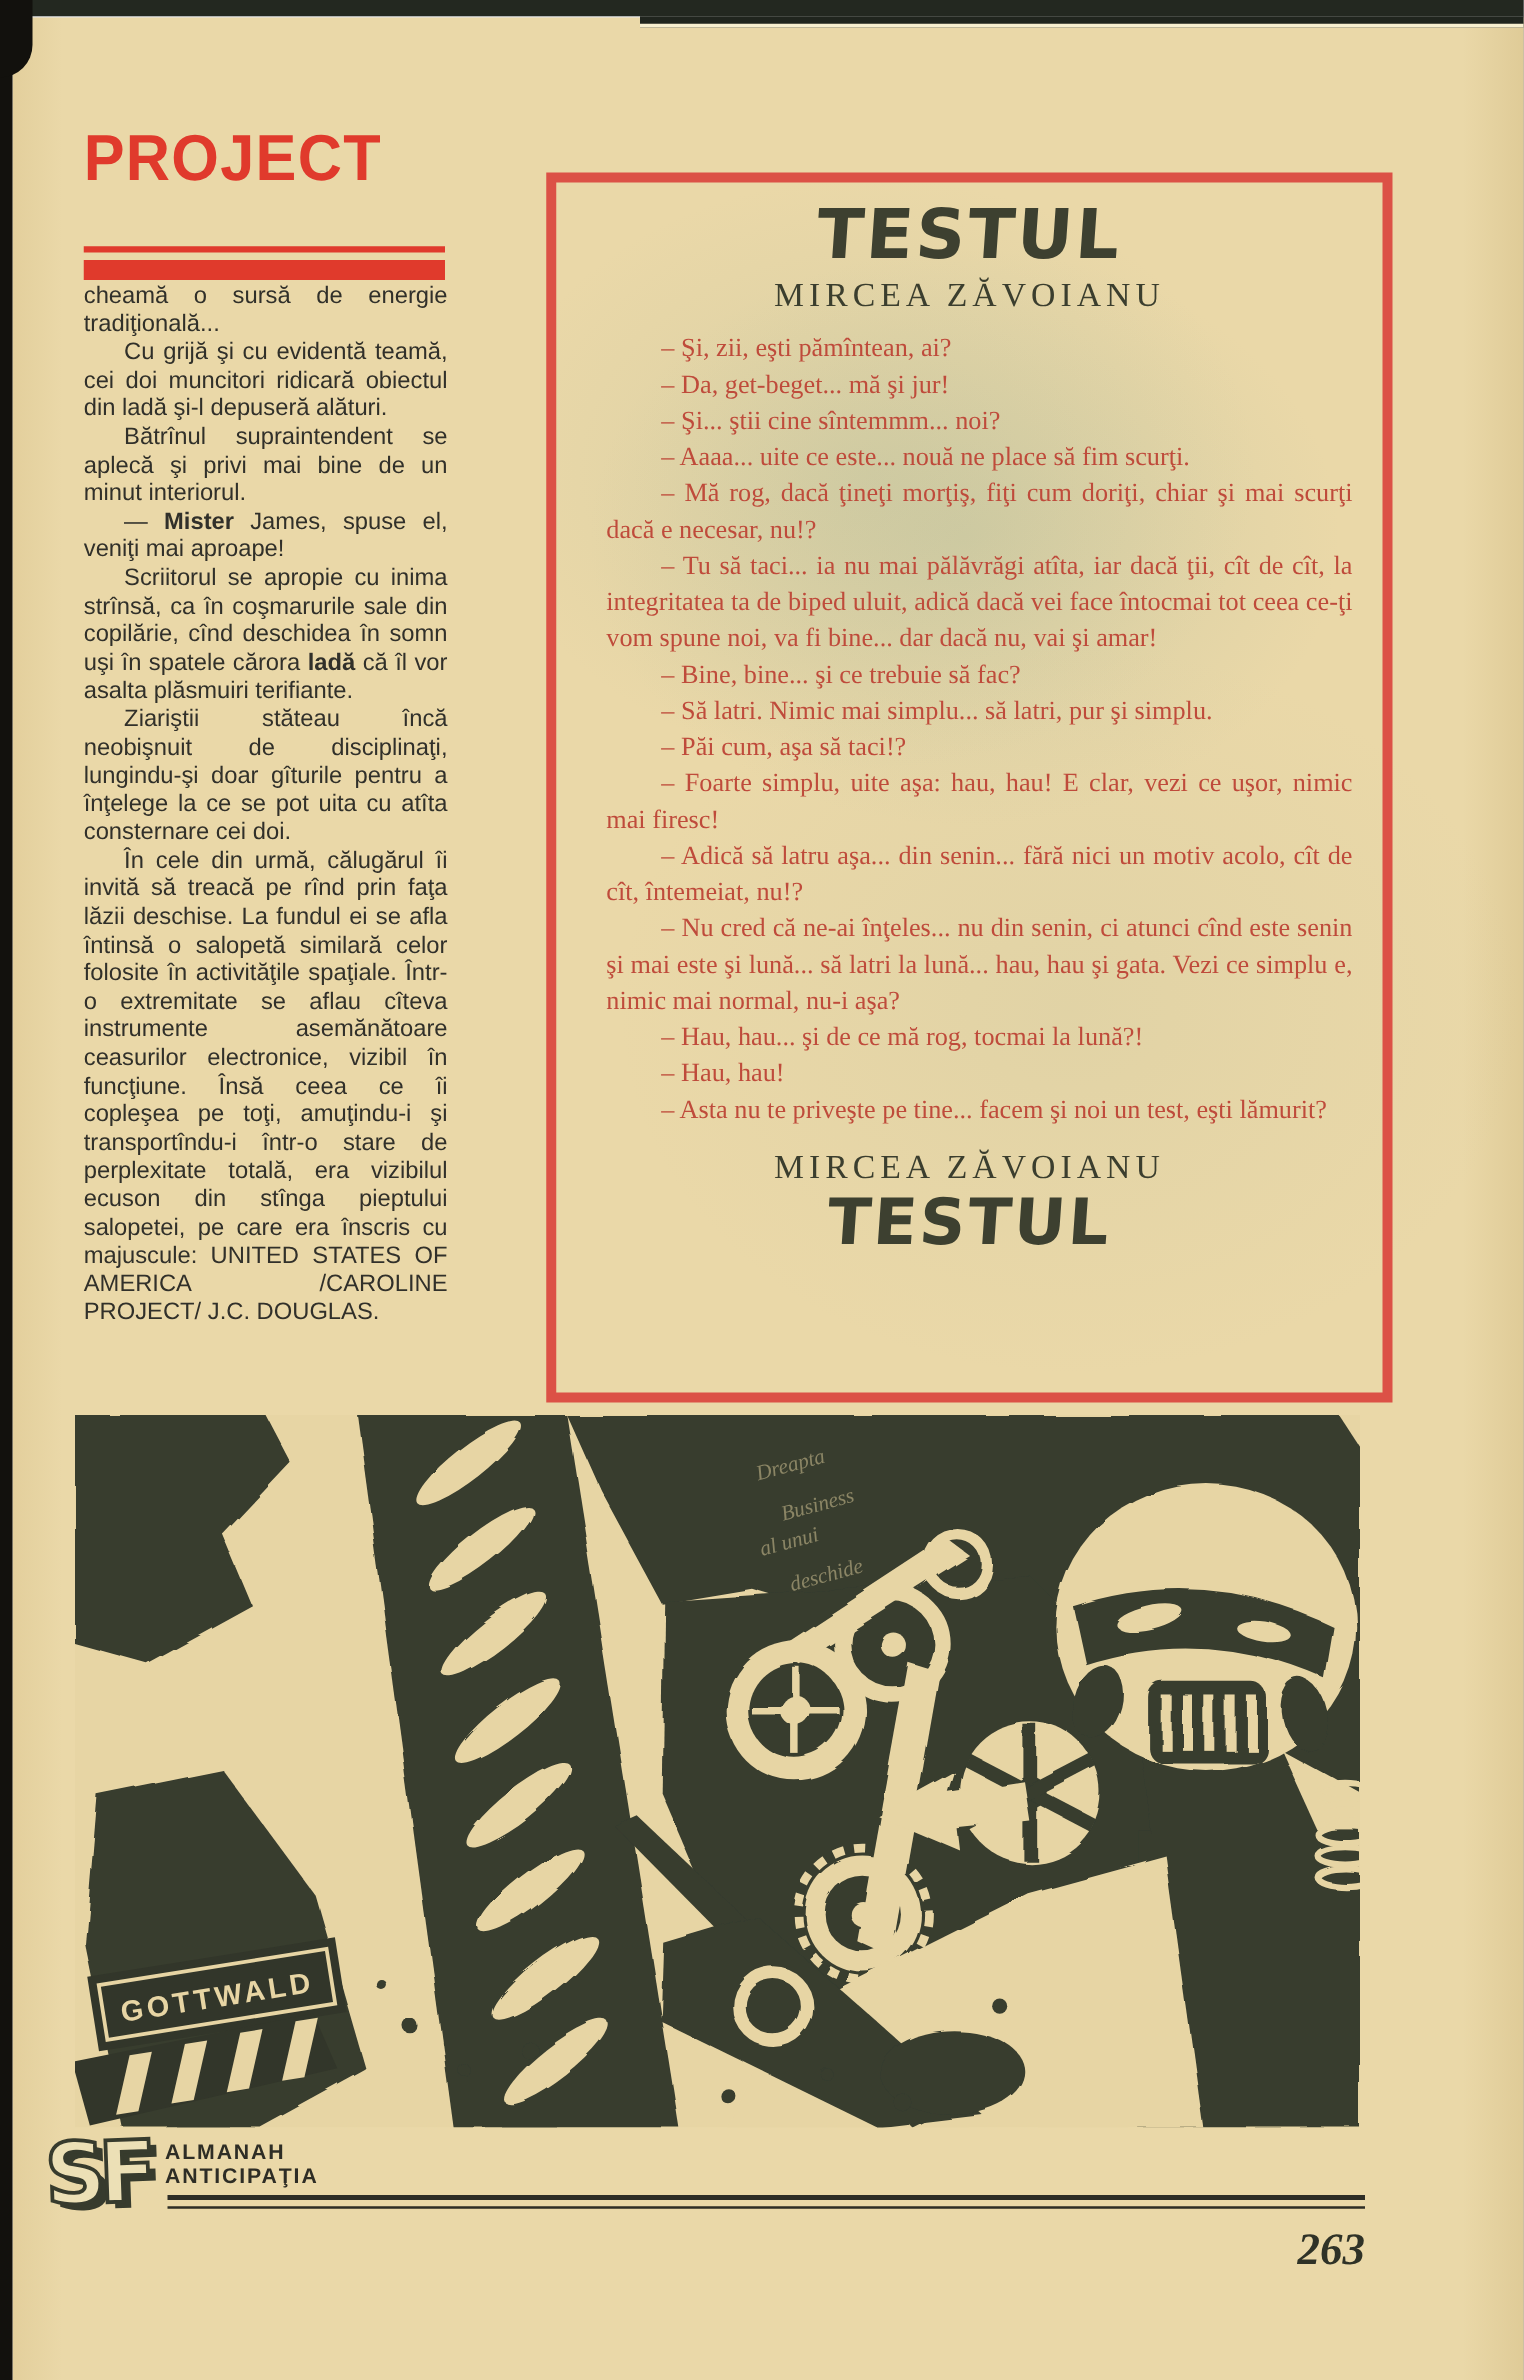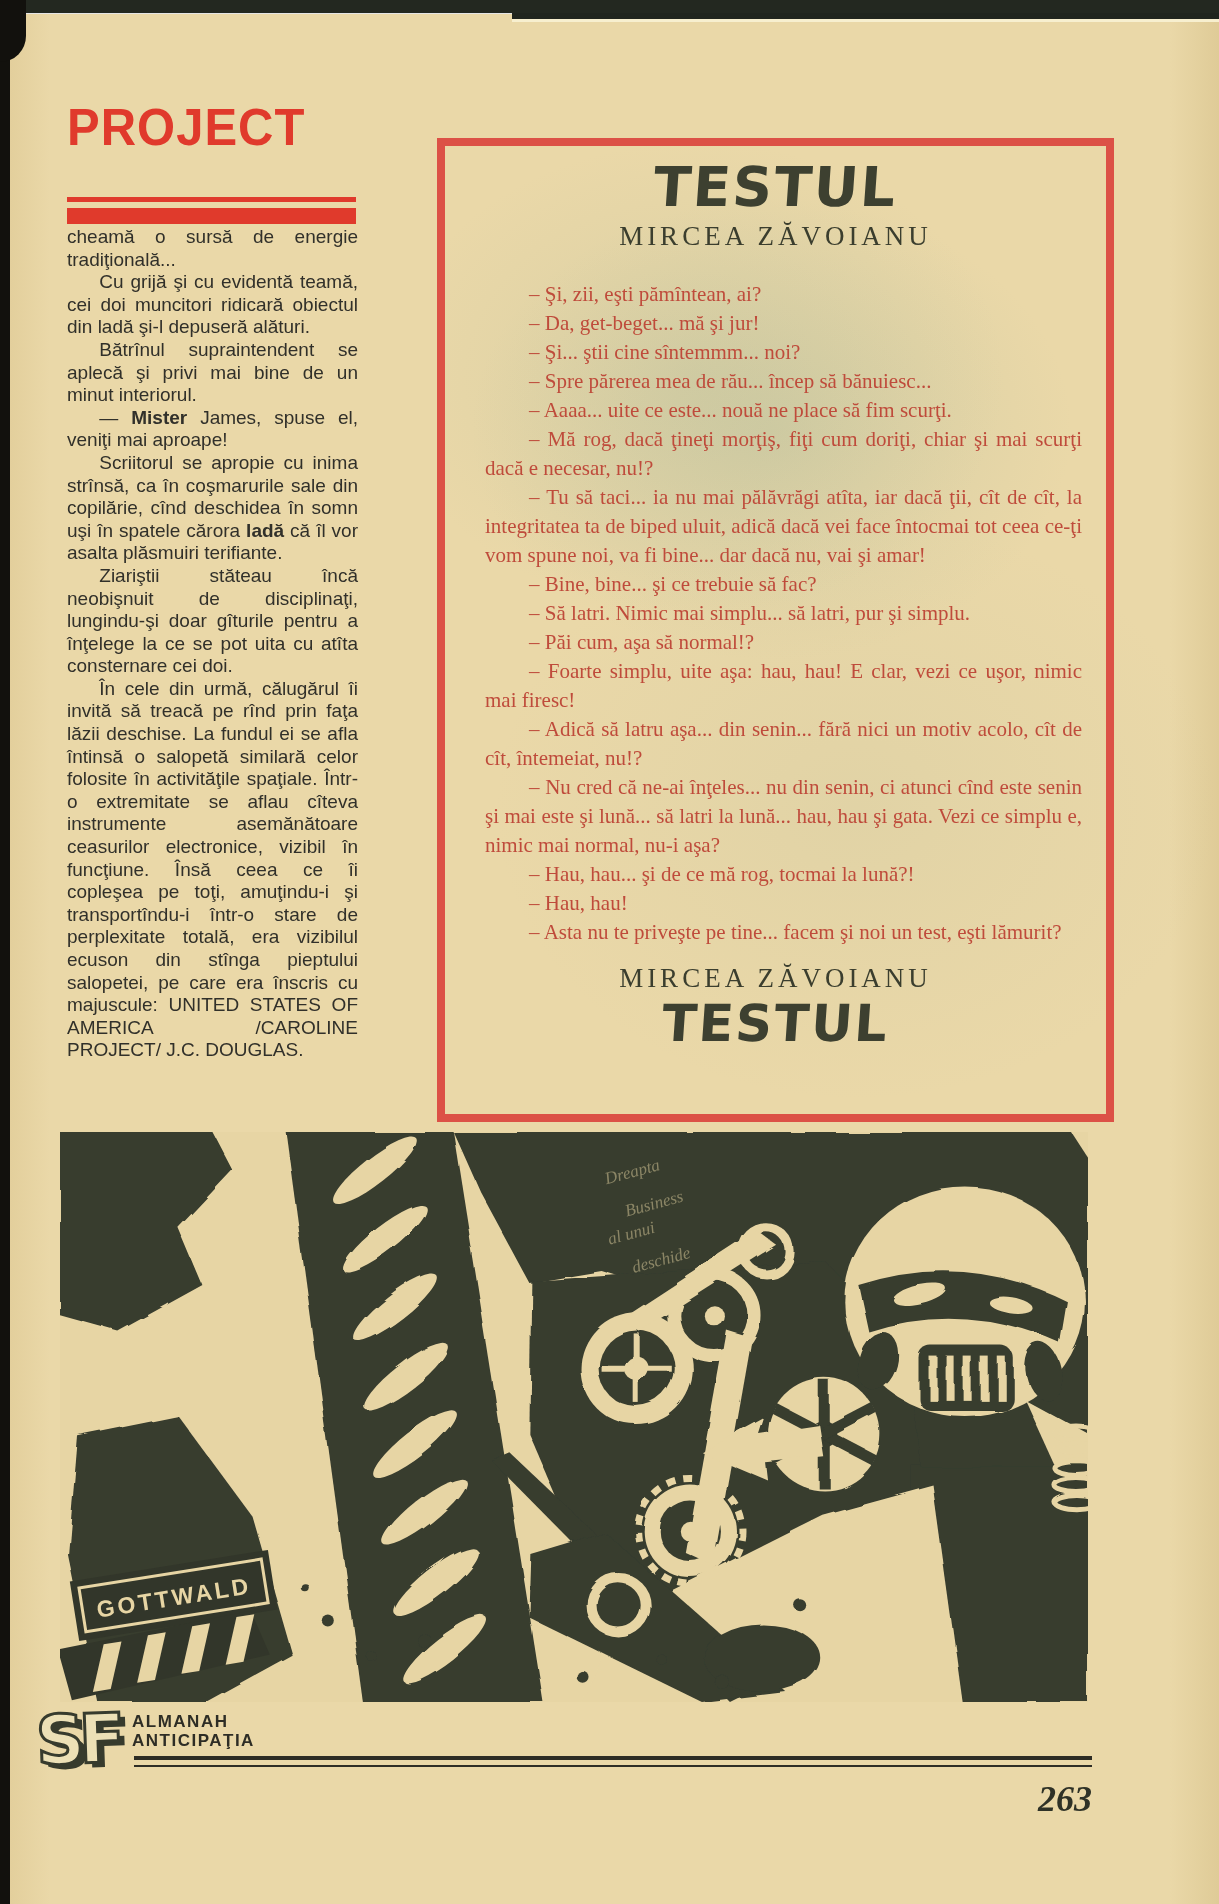--- a/index.html
+++ b/index.html
@@ -33,21 +33,21 @@
   .left-text b{font-weight:700;}
 
   
   .story-box{position:absolute;left:427px;top:124px;width:677px;height:984px;border:8px solid #dc5146;
       box-sizing:border-box;
       background:radial-gradient(ellipse 430px 330px at 38% 24%, rgba(160,178,150,0.22), rgba(160,178,150,0) 72%);}
   .story-title{margin:14px 0 0;text-align:center;font-size:55px;line-height:1;font-weight:900;
       color:#3d4030;letter-spacing:2px;transform:skewX(-4deg);font-family:"DejaVu Sans",sans-serif;}
   .story-author{margin:6px 0 0;text-align:center;font-family:"Liberation Serif",serif;
       font-size:27px;letter-spacing:4px;color:#3b3e2e;}
-  .dialogue{margin:28px 24px 0 40px;font-size:21px;line-height:29px;color:#bf4b3b;
+  .dialogue{margin:12px 24px 0 40px;font-size:21px;line-height:29px;color:#bf4b3b;
       text-align:justify;font-family:"Liberation Serif",serif;}
   .dialogue p{margin:0;text-indent:2.1em;}
   .story-author.bottom{margin-top:16px;}
   .story-title.bottom{font-size:51px;margin-top:4px;}
 
   
   .illustration{position:absolute;left:50px;top:1118px;width:1028px;height:570px;margin:0;}
   .illustration svg{display:block;width:100%;height:100%;}
 
   
@@ -86,27 +86,26 @@
       <p>În cele din urmă, călugărul îi invită să treacă pe rînd prin faţa lăzii deschise. La fundul ei se afla întinsă o salopetă similară celor folosite în activităţile spaţiale. Într-o extremitate se aflau cîteva instrumente asemănătoare ceasurilor electronice, vizibil în funcţiune. Însă ceea ce îi copleşea pe toţi, amuţindu-i şi transportîndu-i într-o stare de perplexitate totală, era vizibilul ecuson din stînga pieptului salopetei, pe care era înscris cu majuscule: UNITED STATES OF AMERICA /CAROLINE PROJECT/ J.C. DOUGLAS.</p>
     </section>
 
     <section class="story-box">
       <h2 class="story-title">TESTUL</h2>
       <div class="story-author">MIRCEA ZĂVOIANU</div>
       <div class="dialogue">
         <p>– Şi, zii, eşti pămîntean, ai?</p>
         <p>– Da, get-beget... mă şi jur!</p>
         <p>– Şi... ştii cine sîntemmm... noi?</p>
-        <p>– Spre părerea mea de rău... încep să bănuiesc...</p>
         <p>– Aaaa... uite ce este... nouă ne place să fim scurţi.</p>
         <p>– Mă rog, dacă ţineţi morţiş, fiţi cum doriţi, chiar şi mai scurţi dacă e necesar, nu!?</p>
         <p>– Tu să taci... ia nu mai pălăvrăgi atîta, iar dacă ţii, cît de cît, la integritatea ta de biped uluit, adică dacă vei face întocmai tot ceea ce-ţi vom spune noi, va fi bine... dar dacă nu, vai şi amar!</p>
         <p>– Bine, bine... şi ce trebuie să fac?</p>
         <p>– Să latri. Nimic mai simplu... să latri, pur şi simplu.</p>
-        <p>– Păi cum, aşa să normal!?</p>
+        <p>– Păi cum, aşa să taci!?</p>
         <p>– Foarte simplu, uite aşa: hau, hau! E clar, vezi ce uşor, nimic mai firesc!</p>
         <p>– Adică să latru aşa... din senin... fără nici un motiv acolo, cît de cît, întemeiat, nu!?</p>
         <p>– Nu cred că ne-ai înţeles... nu din senin, ci atunci cînd este senin şi mai este şi lună... să latri la lună... hau, hau şi gata. Vezi ce simplu e, nimic mai normal, nu-i aşa?</p>
         <p>– Hau, hau... şi de ce mă rog, tocmai la lună?!</p>
         <p>– Hau, hau!</p>
         <p>– Asta nu te priveşte pe tine... facem şi noi un test, eşti lămurit?</p>
       </div>
       <div class="story-author bottom">MIRCEA ZĂVOIANU</div>
       <h2 class="story-title bottom">TESTUL</h2>
     </section>

